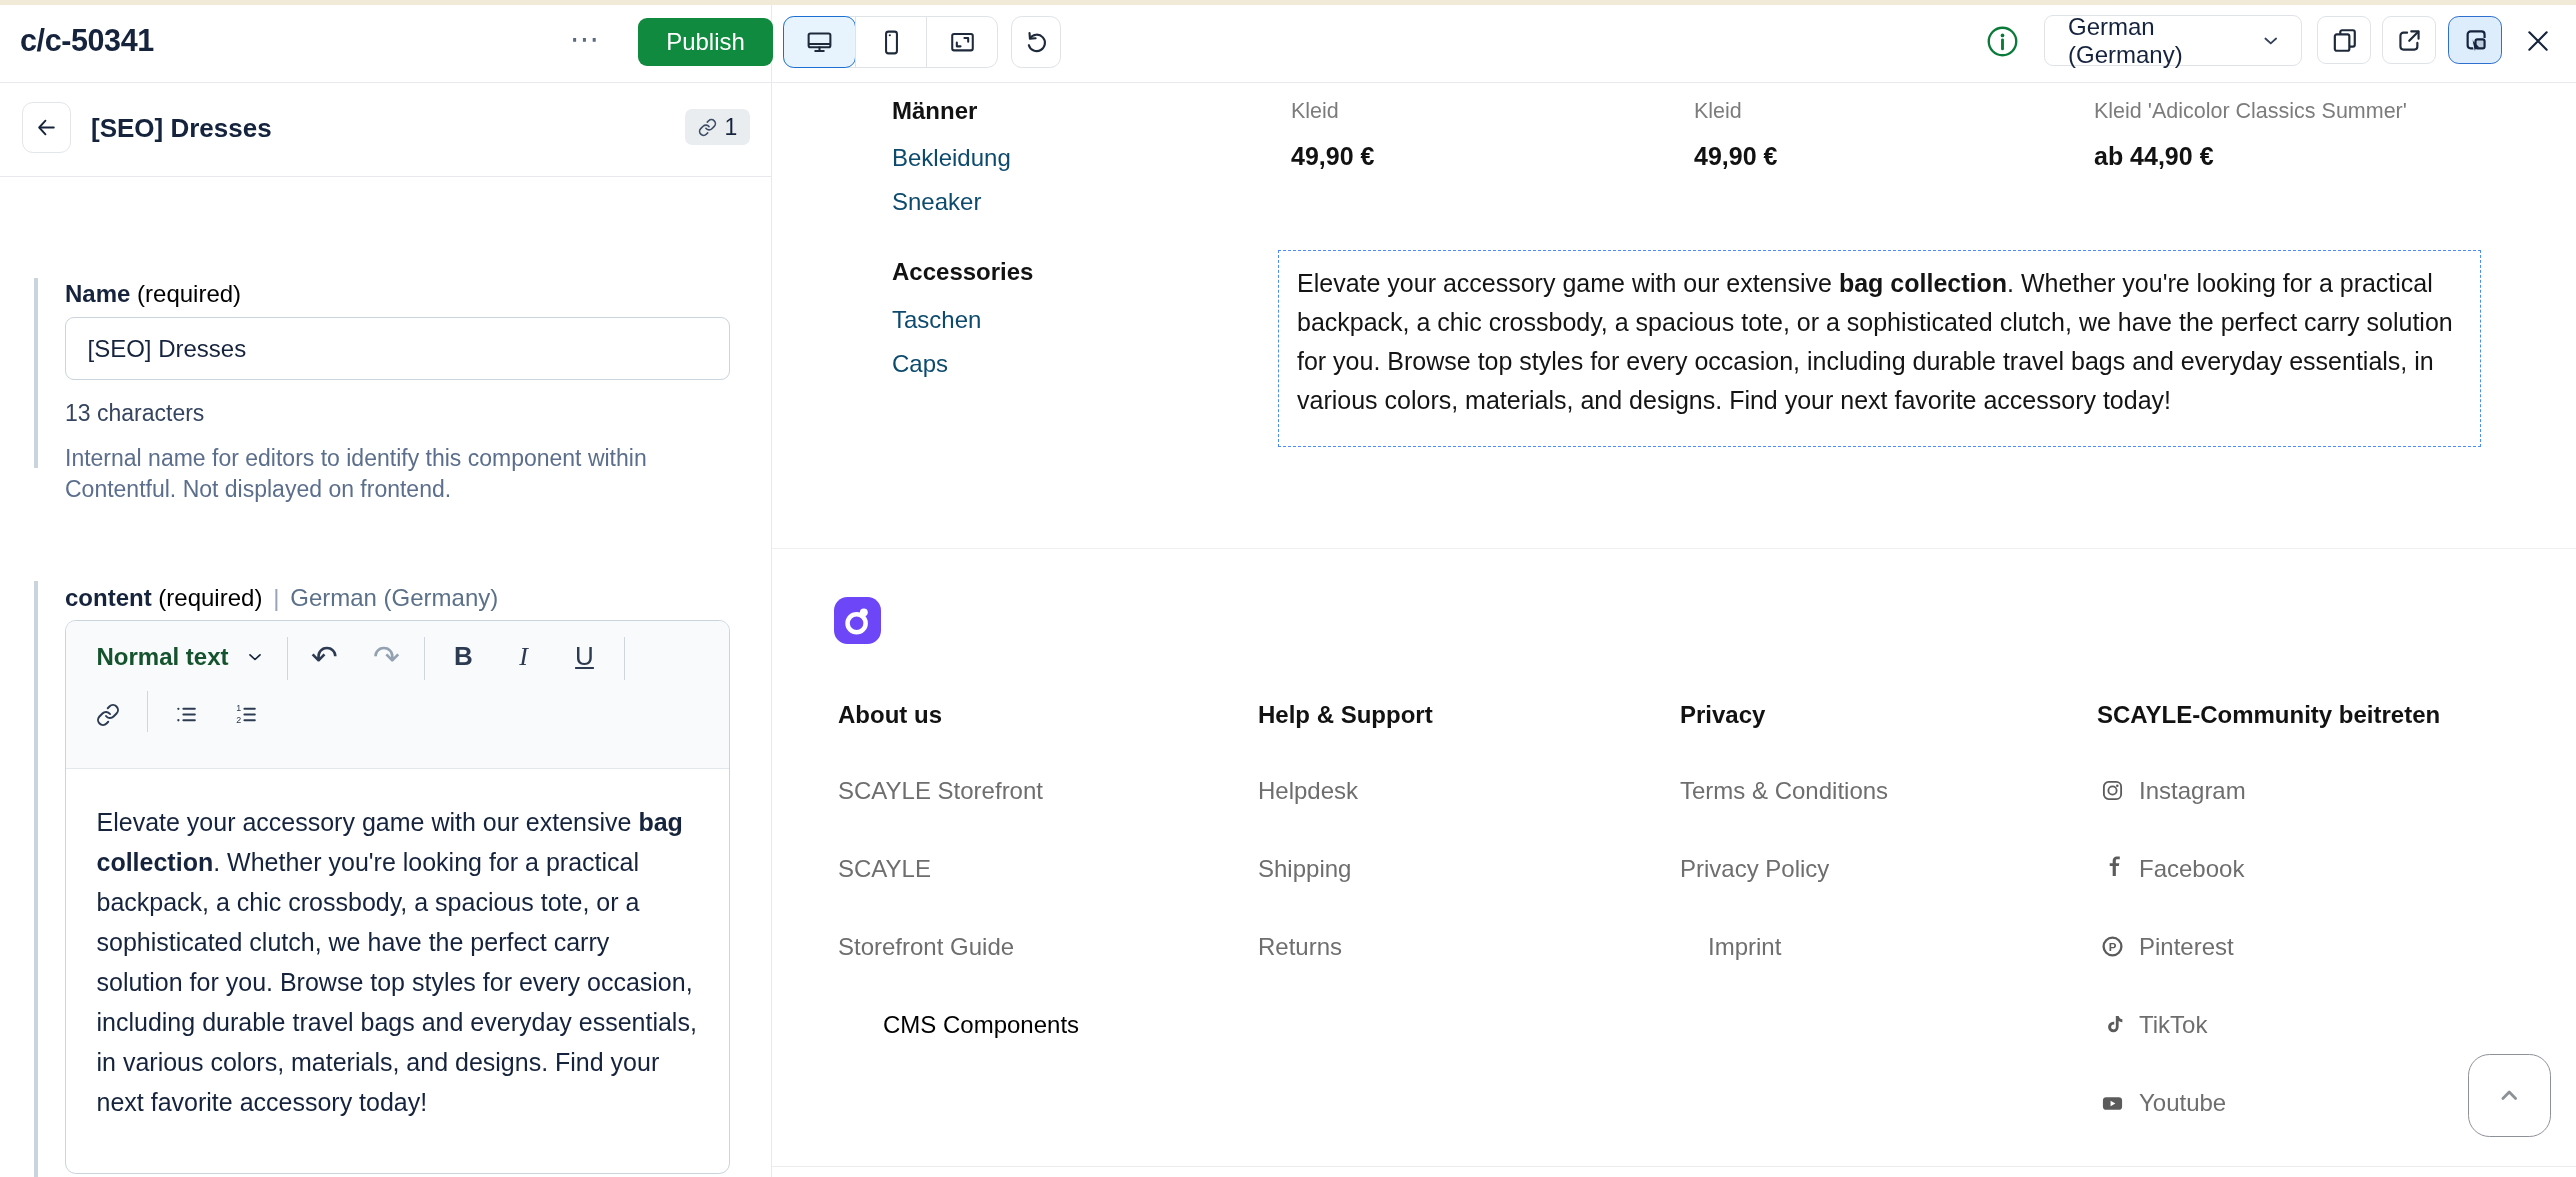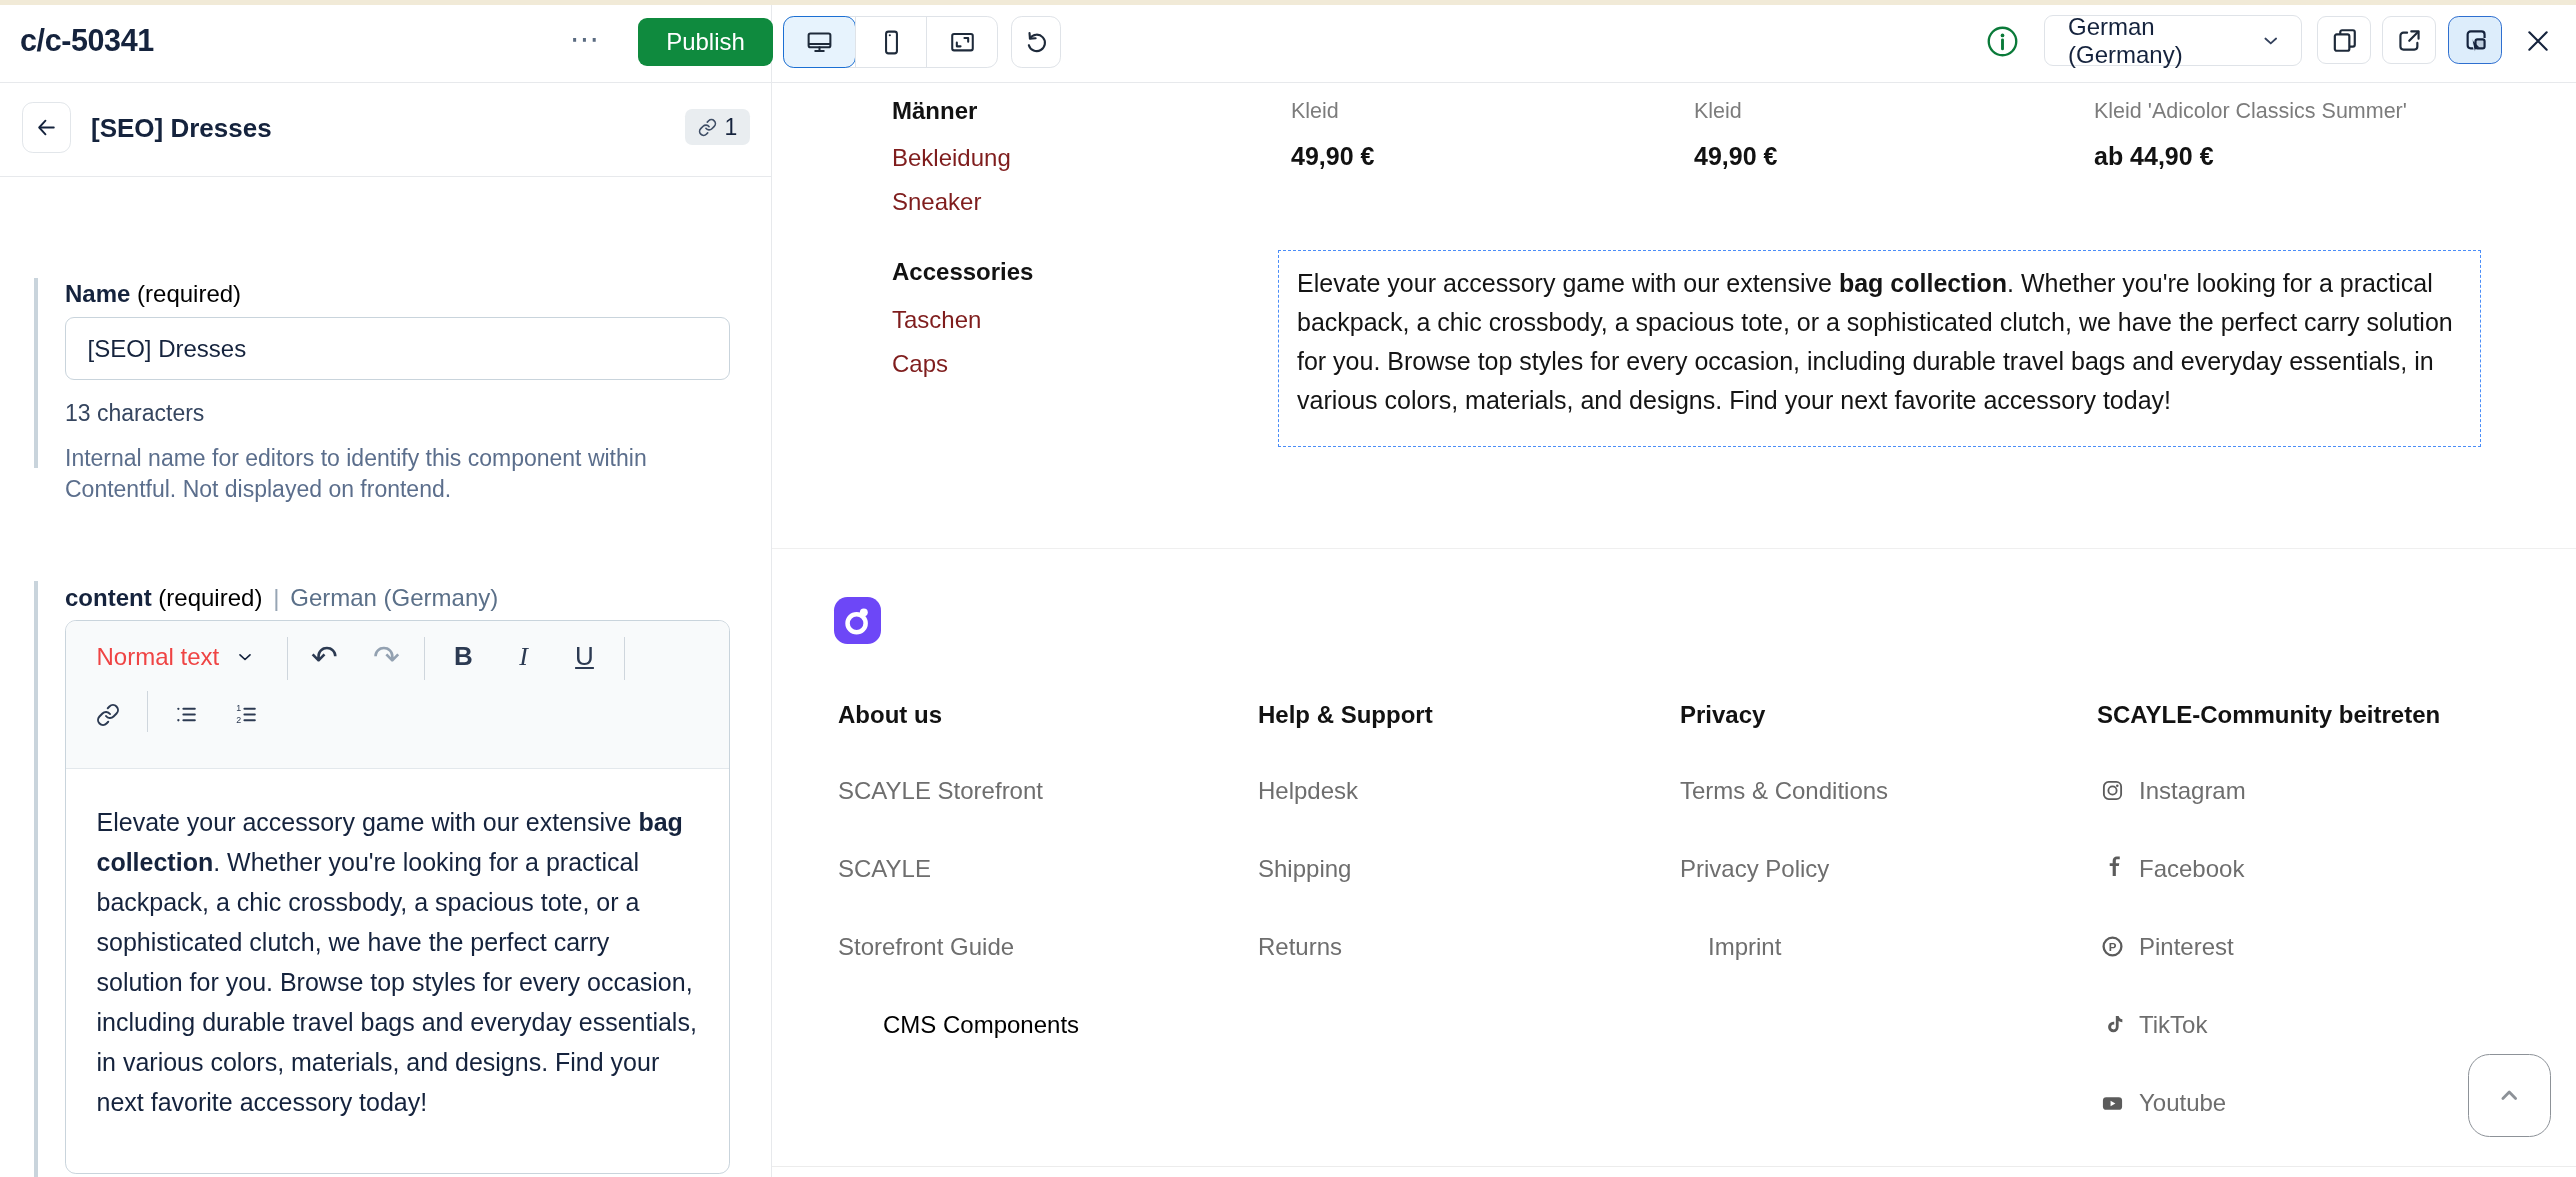--- a/index.html
+++ b/index.html
@@ -37,25 +37,25 @@
   .text-input{position:absolute;box-sizing:border-box;border:0.9px solid #c9d4dc;border-radius:9px;
          background:#fff;font-family:"Liberation Sans","DejaVu Sans",sans-serif;
          font-size:24px;color:#15233d;padding:0 21.5px;outline:none;}
   .count{font-size:23px;color:#35455f;}
   .help{position:absolute;font-size:23px;line-height:31px;color:#5b6e8c;}
   .rtebox{position:absolute;border:0.9px solid #c9d4dc;border-radius:10.8px;background:#fff;box-sizing:border-box;overflow:hidden;}
   .rtetoolbar{position:absolute;left:0;top:0;right:0;height:147px;background:#f8fafb;border-bottom:0.9px solid #e3e8ec;}
   .tbtn{position:absolute;display:flex;align-items:center;justify-content:center;width:43px;height:43px;
         background:transparent;border:none;cursor:pointer;color:#2c3a52;}
   .tdivider{position:absolute;width:0.9px;height:43px;background:#cfd6dd;}
-  .styleselect{position:absolute;display:flex;align-items:center;gap:16px;font-size:24px;color:#ef4444;cursor:pointer;}
+  .styleselect{position:absolute;display:flex;align-items:center;gap:16px;font-size:24px;color:#14532d;cursor:pointer;font-weight:bold;}
   .rtetext{position:absolute;font-size:25px;line-height:40px;color:#15233d;}
   .rtetext strong{font-weight:700;}
   
-  .pnav{position:absolute;font-size:24px;color:#7f1d1d;cursor:pointer;}
+  .pnav{position:absolute;font-size:24px;color:#0c4a6e;cursor:pointer;}
   .pnav.hdr{color:#121212;font-weight:700;}
   .pname{position:absolute;font-size:21.5px;color:#7c7c7c;cursor:pointer;}
   .pprice{position:absolute;font-size:25px;font-weight:600;color:#121212;cursor:pointer;}
   .hl{position:absolute;border:1.8px dashed #4a8df8;box-sizing:border-box;padding:12.5px 18px;
       font-size:25px;line-height:39px;color:#141414;cursor:pointer;}
   .hl strong{font-weight:700;}
   .fhdr{position:absolute;font-size:24px;font-weight:700;color:#121212;}
   .flink{position:absolute;font-size:24px;color:#6e6e6e;cursor:pointer;}
   .flink.purple{color:#000000;margin-left:45px;}
   .soclabel{position:absolute;font-size:24px;color:#6e6e6e;cursor:pointer;}

